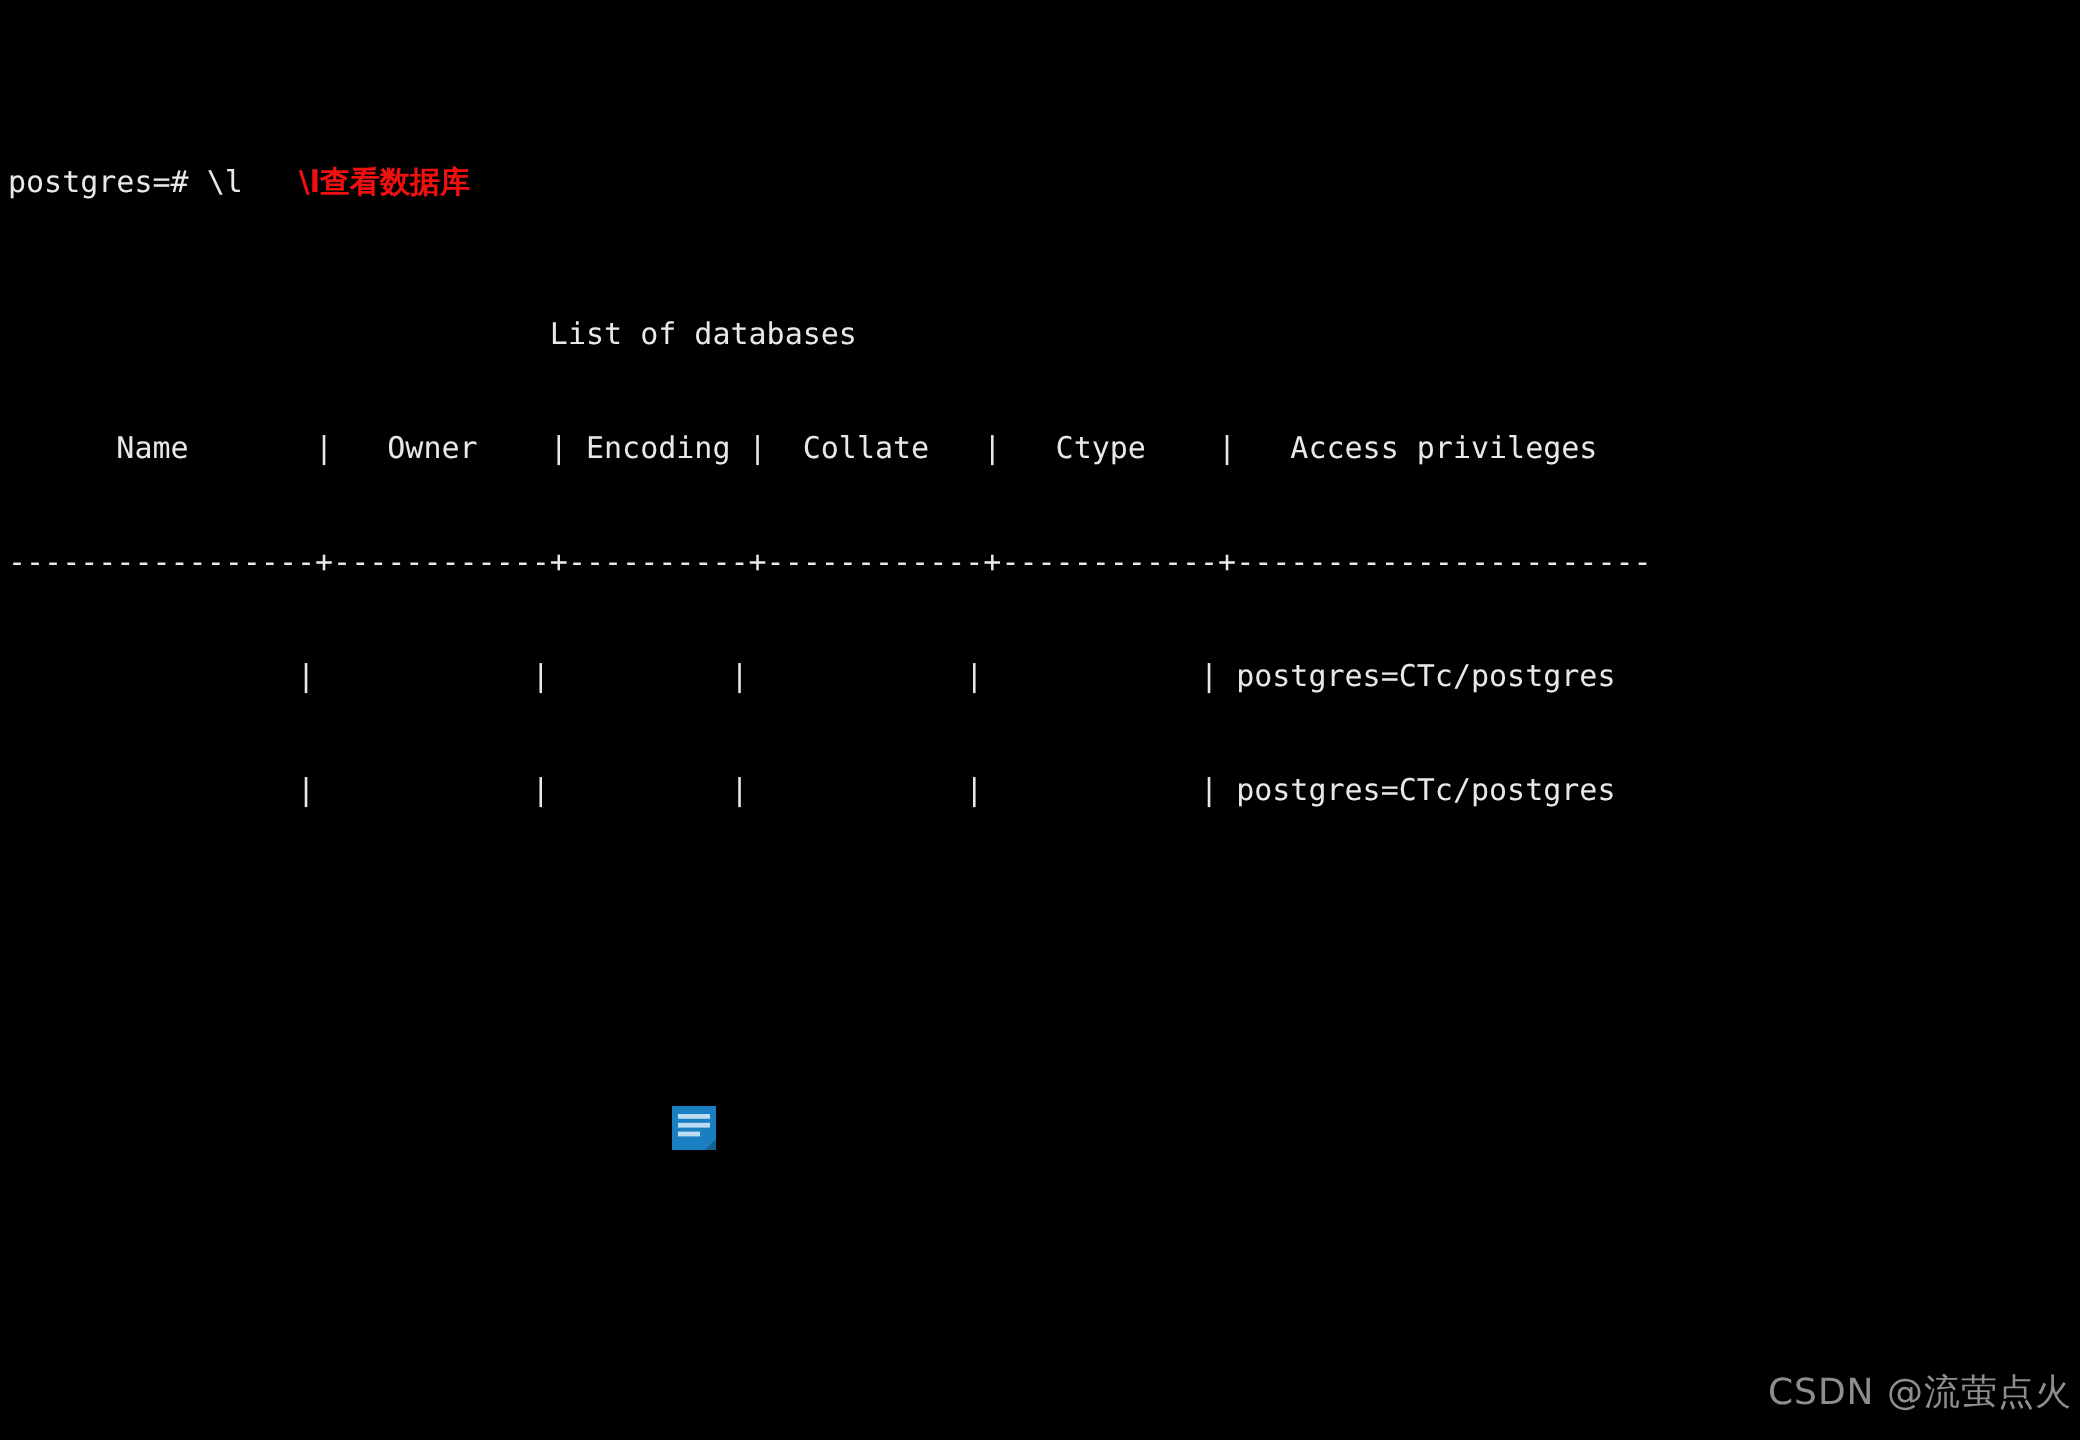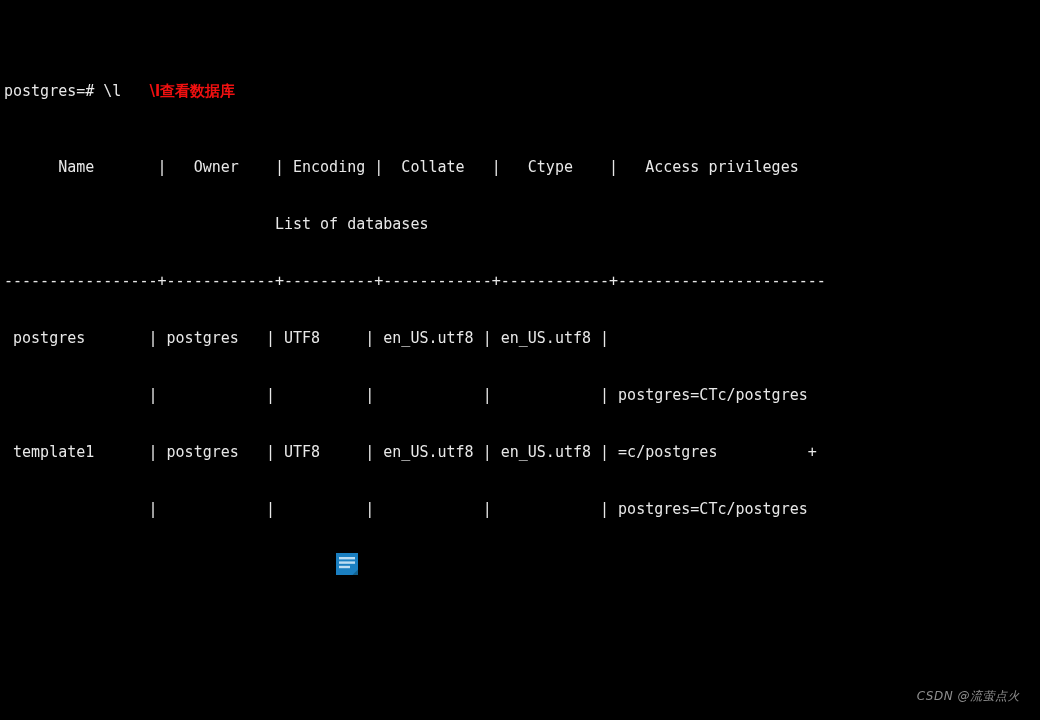--- a/index.html
+++ b/index.html
@@ -46,44 +46,41 @@
   #cursor-icon {
     position: absolute;
     left: 335px;
     top: 552px;
     width: 30px;
     height: 30px;
     pointer-events: none;
   }
   #watermark {
     position: absolute;
-    right: 20px;
+    right: 4px;
     bottom: 14px;
     color: #8e8e8e;
     font-family: "DejaVu Sans", "Liberation Sans", sans-serif;
-    font-size: 12px;
+    font-size: 18px;
     letter-spacing: 0.5px;
     white-space: pre;
-    font-style: italic;
   }
 </style>
 </head>
 <body>
 
 <div id="terminal">
 
   
   <div class="line"><span>postgres=# \l</span><span class="annot" style="padding-left:28px">\l查看数据库</span></div>
 
+  <div class="line">                              List of databases</div>
   <div class="line">      Name       |   Owner    | Encoding |  Collate   |   Ctype    |   Access privileges</div>
-  <div class="line">                              List of databases</div>
   <div class="line">-----------------+------------+----------+------------+------------+-----------------------</div>
-  <div class="line"> postgres       | postgres   | UTF8     | en_US.utf8 | en_US.utf8 |</div>
   <div class="line">                |            |          |            |            | postgres=CTc/postgres</div>
-  <div class="line"> template1      | postgres   | UTF8     | en_US.utf8 | en_US.utf8 | =c/postgres          +</div>
   <div class="line">                |            |          |            |            | postgres=CTc/postgres</div>
   
 
   
   
   
 
   
   
 

